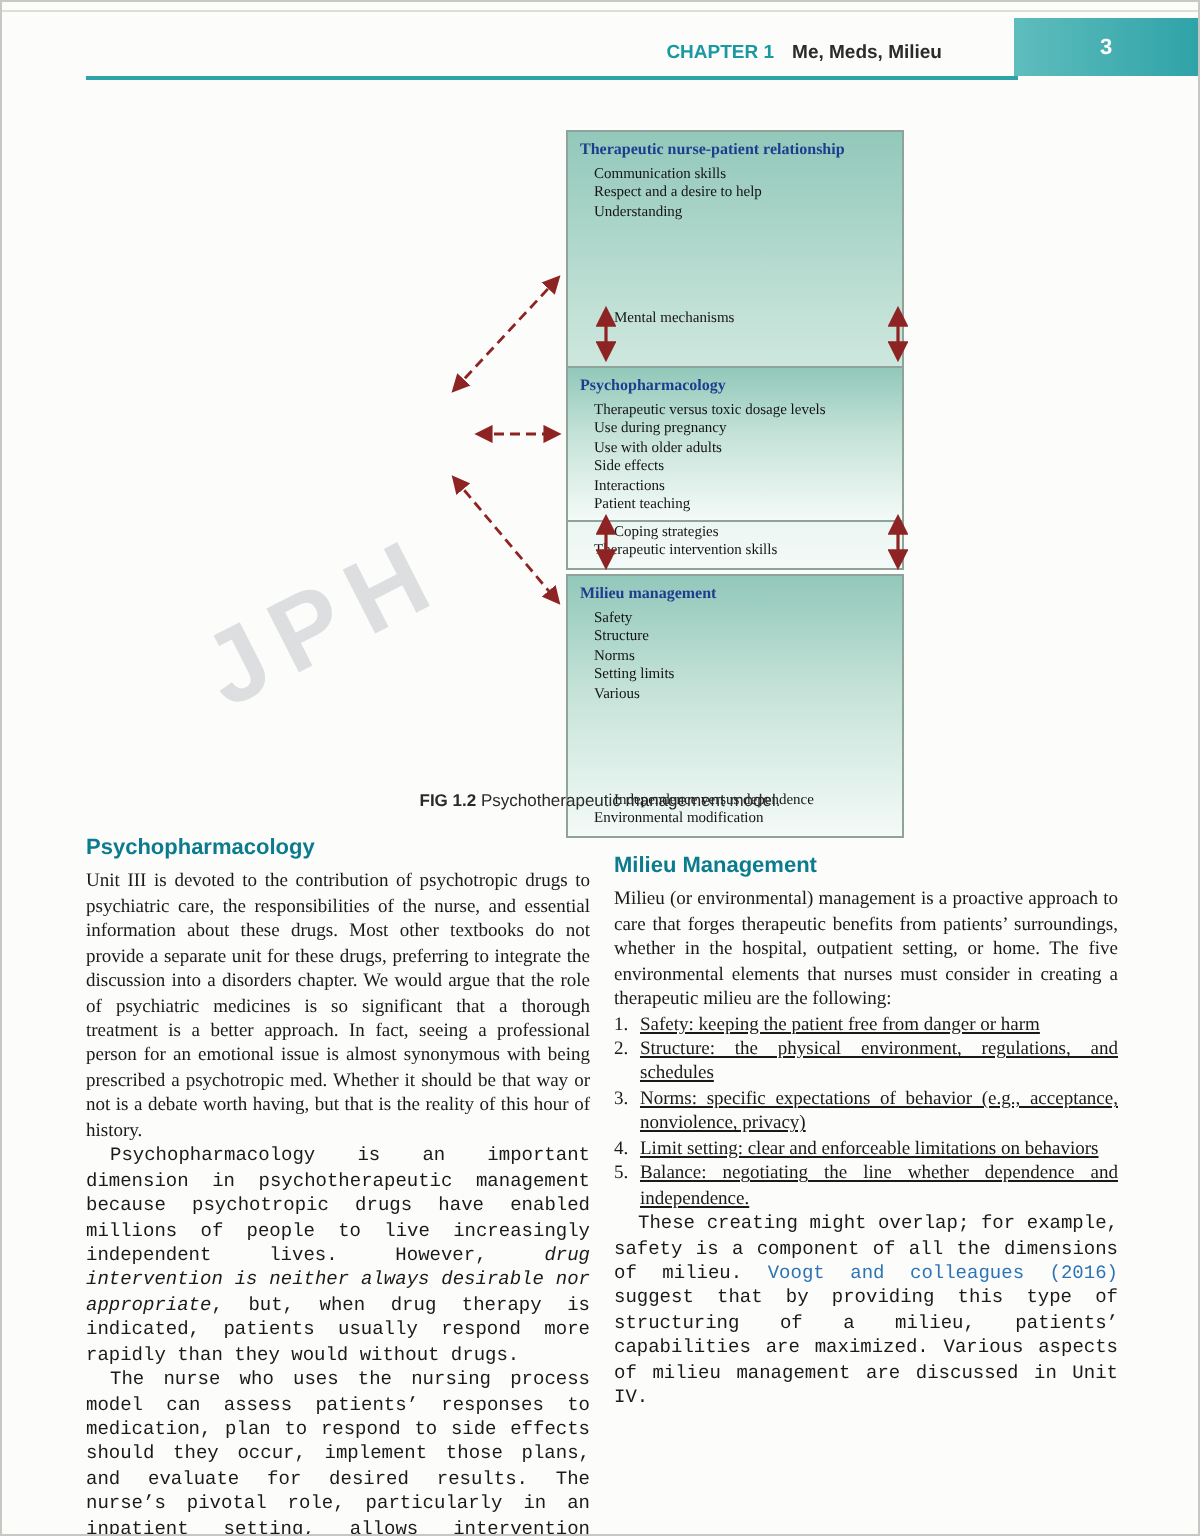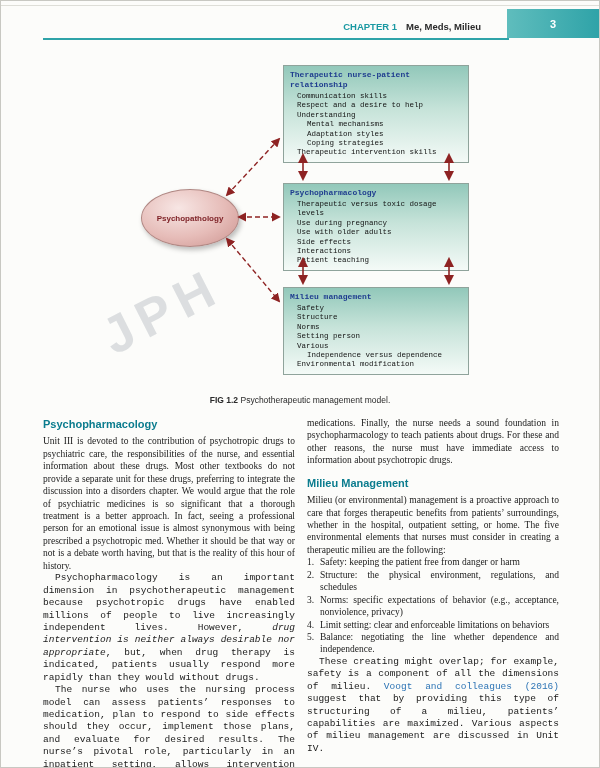--- a/index.html
+++ b/index.html
@@ -6,45 +6,45 @@
   .page {
     position:relative; width:600px; height:768px; margin:0 auto;
     background:#fcfcfa; overflow:hidden; box-sizing:border-box;
     border:1px solid #c8c8c2;
     font-family:"Liberation Serif", serif; color:#1a1a1a;
   }
   .page-top-edge { position:absolute; top:4px; left:0; right:0; height:1px; background:#dedeD8; }
 
   
   .chapter-line {
-    position:absolute; top:20px; right:118px;
+    position:absolute; top:20px; right:128px;
     font-family:"Liberation Sans", sans-serif; font-size:9.5px; white-space:nowrap;
   }
   .chapter-label { color:#1a99a2; font-weight:bold; margin-right:9px; }
   .chapter-title { color:#2b2b2b; font-weight:bold; }
   .page-num-box {
     position:absolute; top:8px; right:0; width:92px; height:29px;
     background:linear-gradient(90deg,#5fbdbd,#2fa3a8);
     display:flex; align-items:center; justify-content:center;
   }
   .page-num { color:#ffffff; font-family:"Liberation Sans",sans-serif; font-weight:bold; font-size:11px; }
   .header-rule { position:absolute; top:37px; left:42px; width:466px; height:2px; background:#2fa3a8; }
 
   
   .figure { position:absolute; top:58px; left:40px; width:520px; height:334px; }
   .fig-box {
-    position:absolute; left:242px; width:186px; box-sizing:border-box;
+    position:absolute; left:242px; width:169px; box-sizing:border-box;
     border:1px solid #8fa39b; padding:4px 6px;
     background:linear-gradient(180deg,#92c8ba 0%, #c6e3d9 45%, #f4faf7 100%);
-    font-family:Liberation Mono, monospace;
+    font-family:Liberation Serif, serif;
   }
   .fig-box-title { font-size:8px; font-weight:bold; color:#1f3d8f; margin-bottom:2px; line-height:1.25; }
   .fig-item { font-size:7.5px; line-height:1.25; color:#141414; }
   .ind1 { padding-left:7px; }
-  .ind2 { padding-left:17px; }
+  .ind2 { padding-left:17px;margin-top:44px; }
   .box-rel { top:6px; }
   .box-pharm { top:124px; }
   .box-milieu { top:228px; }
 
   .ellipse {
     position:absolute; left:100px; top:130px; width:96px; height:56px;
     border-radius:50%;
     background:radial-gradient(ellipse at 38% 32%, #f7e6e4 0%, #e6bcb8 55%, #cc938f 100%);
     border:1px solid #b08884; box-shadow:2px 3px 5px rgba(0,0,0,0.25);
     display:flex; align-items:center; justify-content:center;
@@ -74,21 +74,21 @@
     color:#0b7c8e; margin:0 0 4px 0; text-align:left;
   }
   .sec-heading.mt { margin-top:9px; }
   .body-p { margin:0; }
   .indent { text-indent:12px;font-family:Liberation Mono, monospace; }
   .cite-link { color:#2d74b5; text-decoration:none; }
   .nclex { font-weight:bold; }
   .milieu-list { margin:0; }
   .milieu-item { display:flex; }
   .milieu-num { flex:none; width:13px; }
-  .milieu-text { flex:1; text-align:justify; }
+  .milieu-text { flex:1; text-align:justify;text-decoration:underline; }
 </style>
 </head>
 <body>
 
 <div class="page">
   <div class="page-top-edge"></div>
 
   <div class="chapter-line">
     <span class="chapter-label">CHAPTER 1</span><span class="chapter-title">Me, Meds, Milieu</span>
   </div>
@@ -118,29 +118,26 @@
       <div class="fig-item ind1">Side effects</div>
       <div class="fig-item ind1">Interactions</div>
       <div class="fig-item ind1">Patient teaching</div>
     </div>
 
     <div class="fig-box box-milieu">
       <div class="fig-box-title">Milieu management</div>
       <div class="fig-item ind1">Safety</div>
       <div class="fig-item ind1">Structure</div>
       <div class="fig-item ind1">Norms</div>
-      <div class="fig-item ind1">Setting person</div>
+      <div class="fig-item ind1">Setting limits</div>
       <div class="fig-item ind1">Various</div>
       <div class="fig-item ind2">Independence versus dependence</div>
       <div class="fig-item ind1">Environmental modification</div>
     </div>
 
-    <div class="ellipse">
-      <span class="ellipse-label">Psychopathology</span>
-    </div>
 
     <svg class="fig-arrows" width="520" height="334" viewBox="0 0 520 334">
       <defs>
         <marker id="ah" viewBox="0 0 10 10" refX="8" refY="5" markerWidth="6.5" markerHeight="6.5" orient="auto-start-reverse">
           <path d="M0,0 L10,5 L0,10 z" fill="#8e2323"></path>
         </marker>
       </defs>
 
       <line x1="262" y1="96" x2="262" y2="120" stroke="#8e2323" stroke-width="1.6" marker-start="url(#ah)" marker-end="url(#ah)"></line>
       <line x1="408" y1="96" x2="408" y2="120" stroke="#8e2323" stroke-width="1.6" marker-start="url(#ah)" marker-end="url(#ah)"></line>
@@ -161,21 +158,20 @@
   </div>
 
   <div class="col col-left">
     <h2 class="sec-heading">Psychopharmacology</h2>
     <p class="body-p">Unit III is devoted to the contribution of psychotropic drugs to psychiatric care, the responsibilities of the nurse, and essential information about these drugs. Most other textbooks do not provide a separate unit for these drugs, preferring to integrate the discussion into a disorders chapter. We would argue that the role of psychiatric medicines is so significant that a thorough treatment is a better approach. In fact, seeing a professional person for an emotional issue is almost synonymous with being prescribed a psychotropic med. Whether it should be that way or not is a debate worth having, but that is the reality of this hour of history.</p>
     <p class="body-p indent"><span>Psychopharmacology is an important dimension in psychotherapeutic management because psychotropic drugs have enabled millions of people to live increasingly independent lives. However, </span><em>drug intervention is neither always desirable nor appropriate</em><span>, but, when drug therapy is indicated, patients usually respond more rapidly than they would without drugs.</span></p>
     <p class="body-p indent">The nurse who uses the nursing process model can assess patients’ responses to medication, plan to respond to side effects should they occur, implement those plans, and evaluate for desired results. The nurse’s pivotal role, particularly in an inpatient setting, allows intervention before serious drug-related problems occur. In addition, the nurse administers medications and makes decisions regarding as needed (prn)</p>
   </div>
 
   <div class="col col-right">
-    <p class="body-p">medications. Finally, the nurse needs a sound foundation in psychopharmacology to teach patients about drugs. For these and other reasons, the nurse must have immediate access to information about psychotropic drugs.</p>
     <h2 class="sec-heading mt">Milieu Management</h2>
     <p class="body-p">Milieu (or environmental) management is a proactive approach to care that forges therapeutic benefits from patients’ surroundings, whether in the hospital, outpatient setting, or home. The five environmental elements that nurses must consider in creating a therapeutic milieu are the following:</p>
 
     <div class="milieu-list">
       <div class="milieu-item">
         <span class="milieu-num">1.</span>
         <span class="milieu-text">Safety: keeping the patient free from danger or harm</span>
       </div>
       <div class="milieu-item">
         <span class="milieu-num">2.</span>

